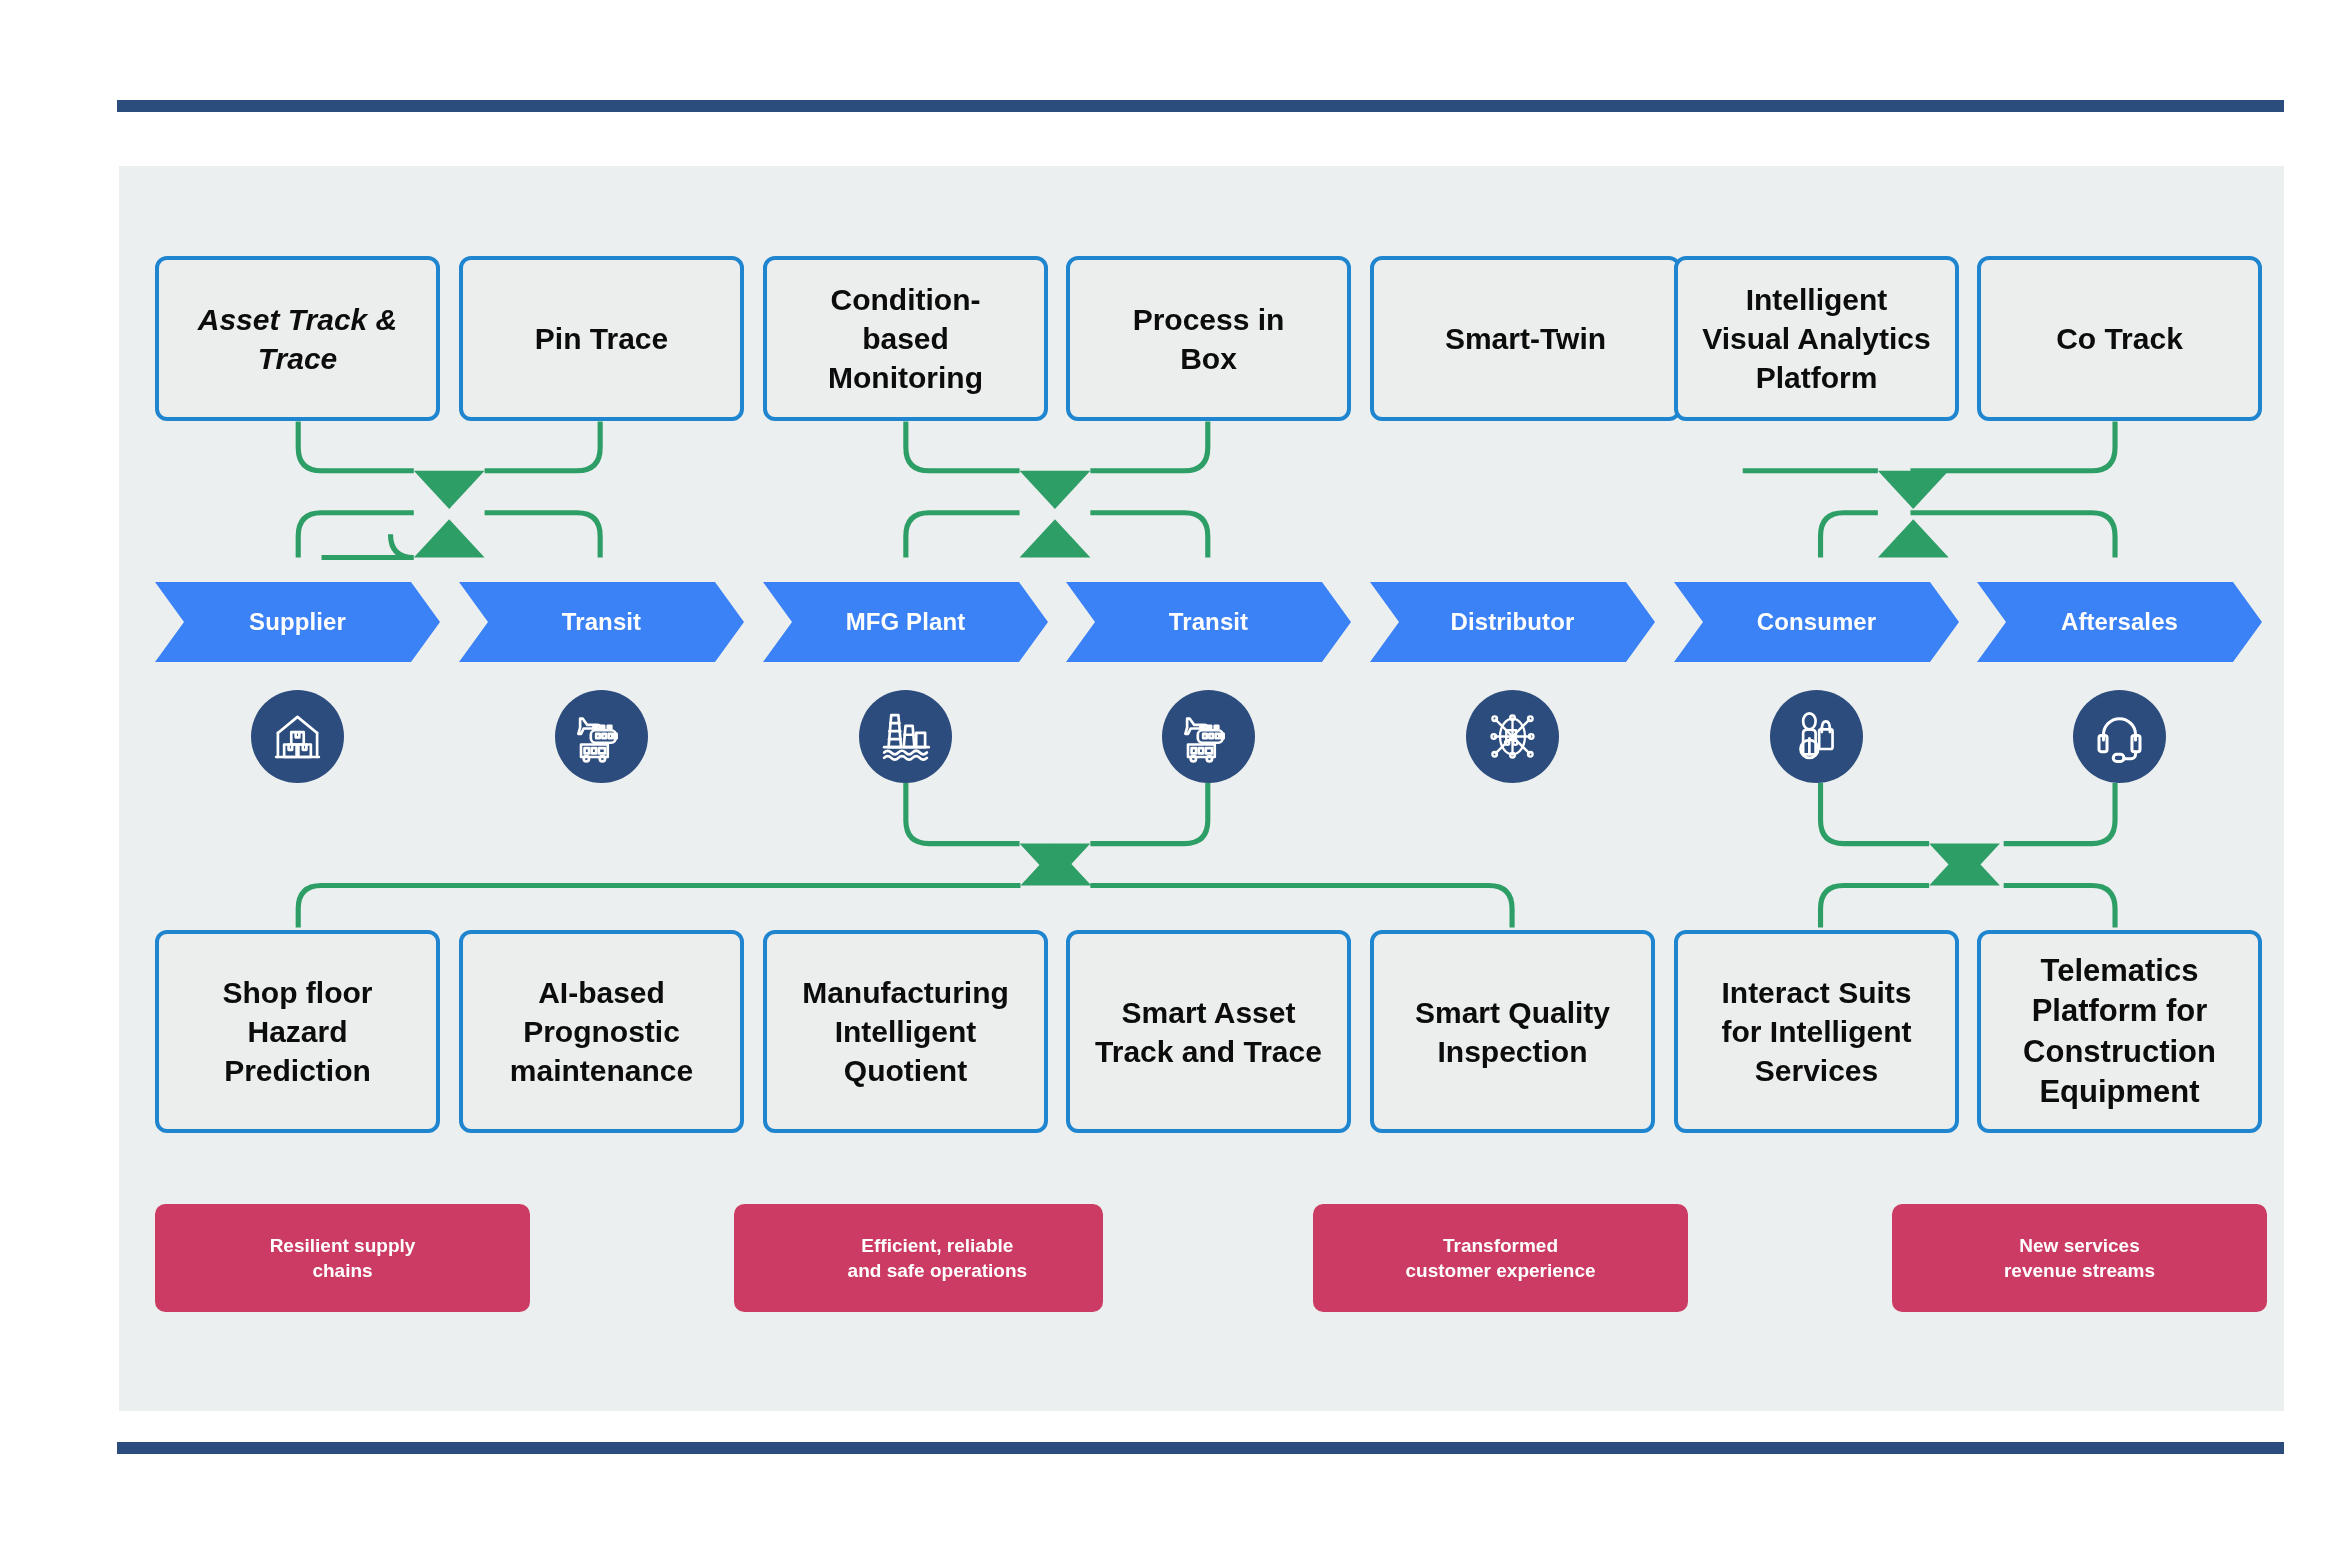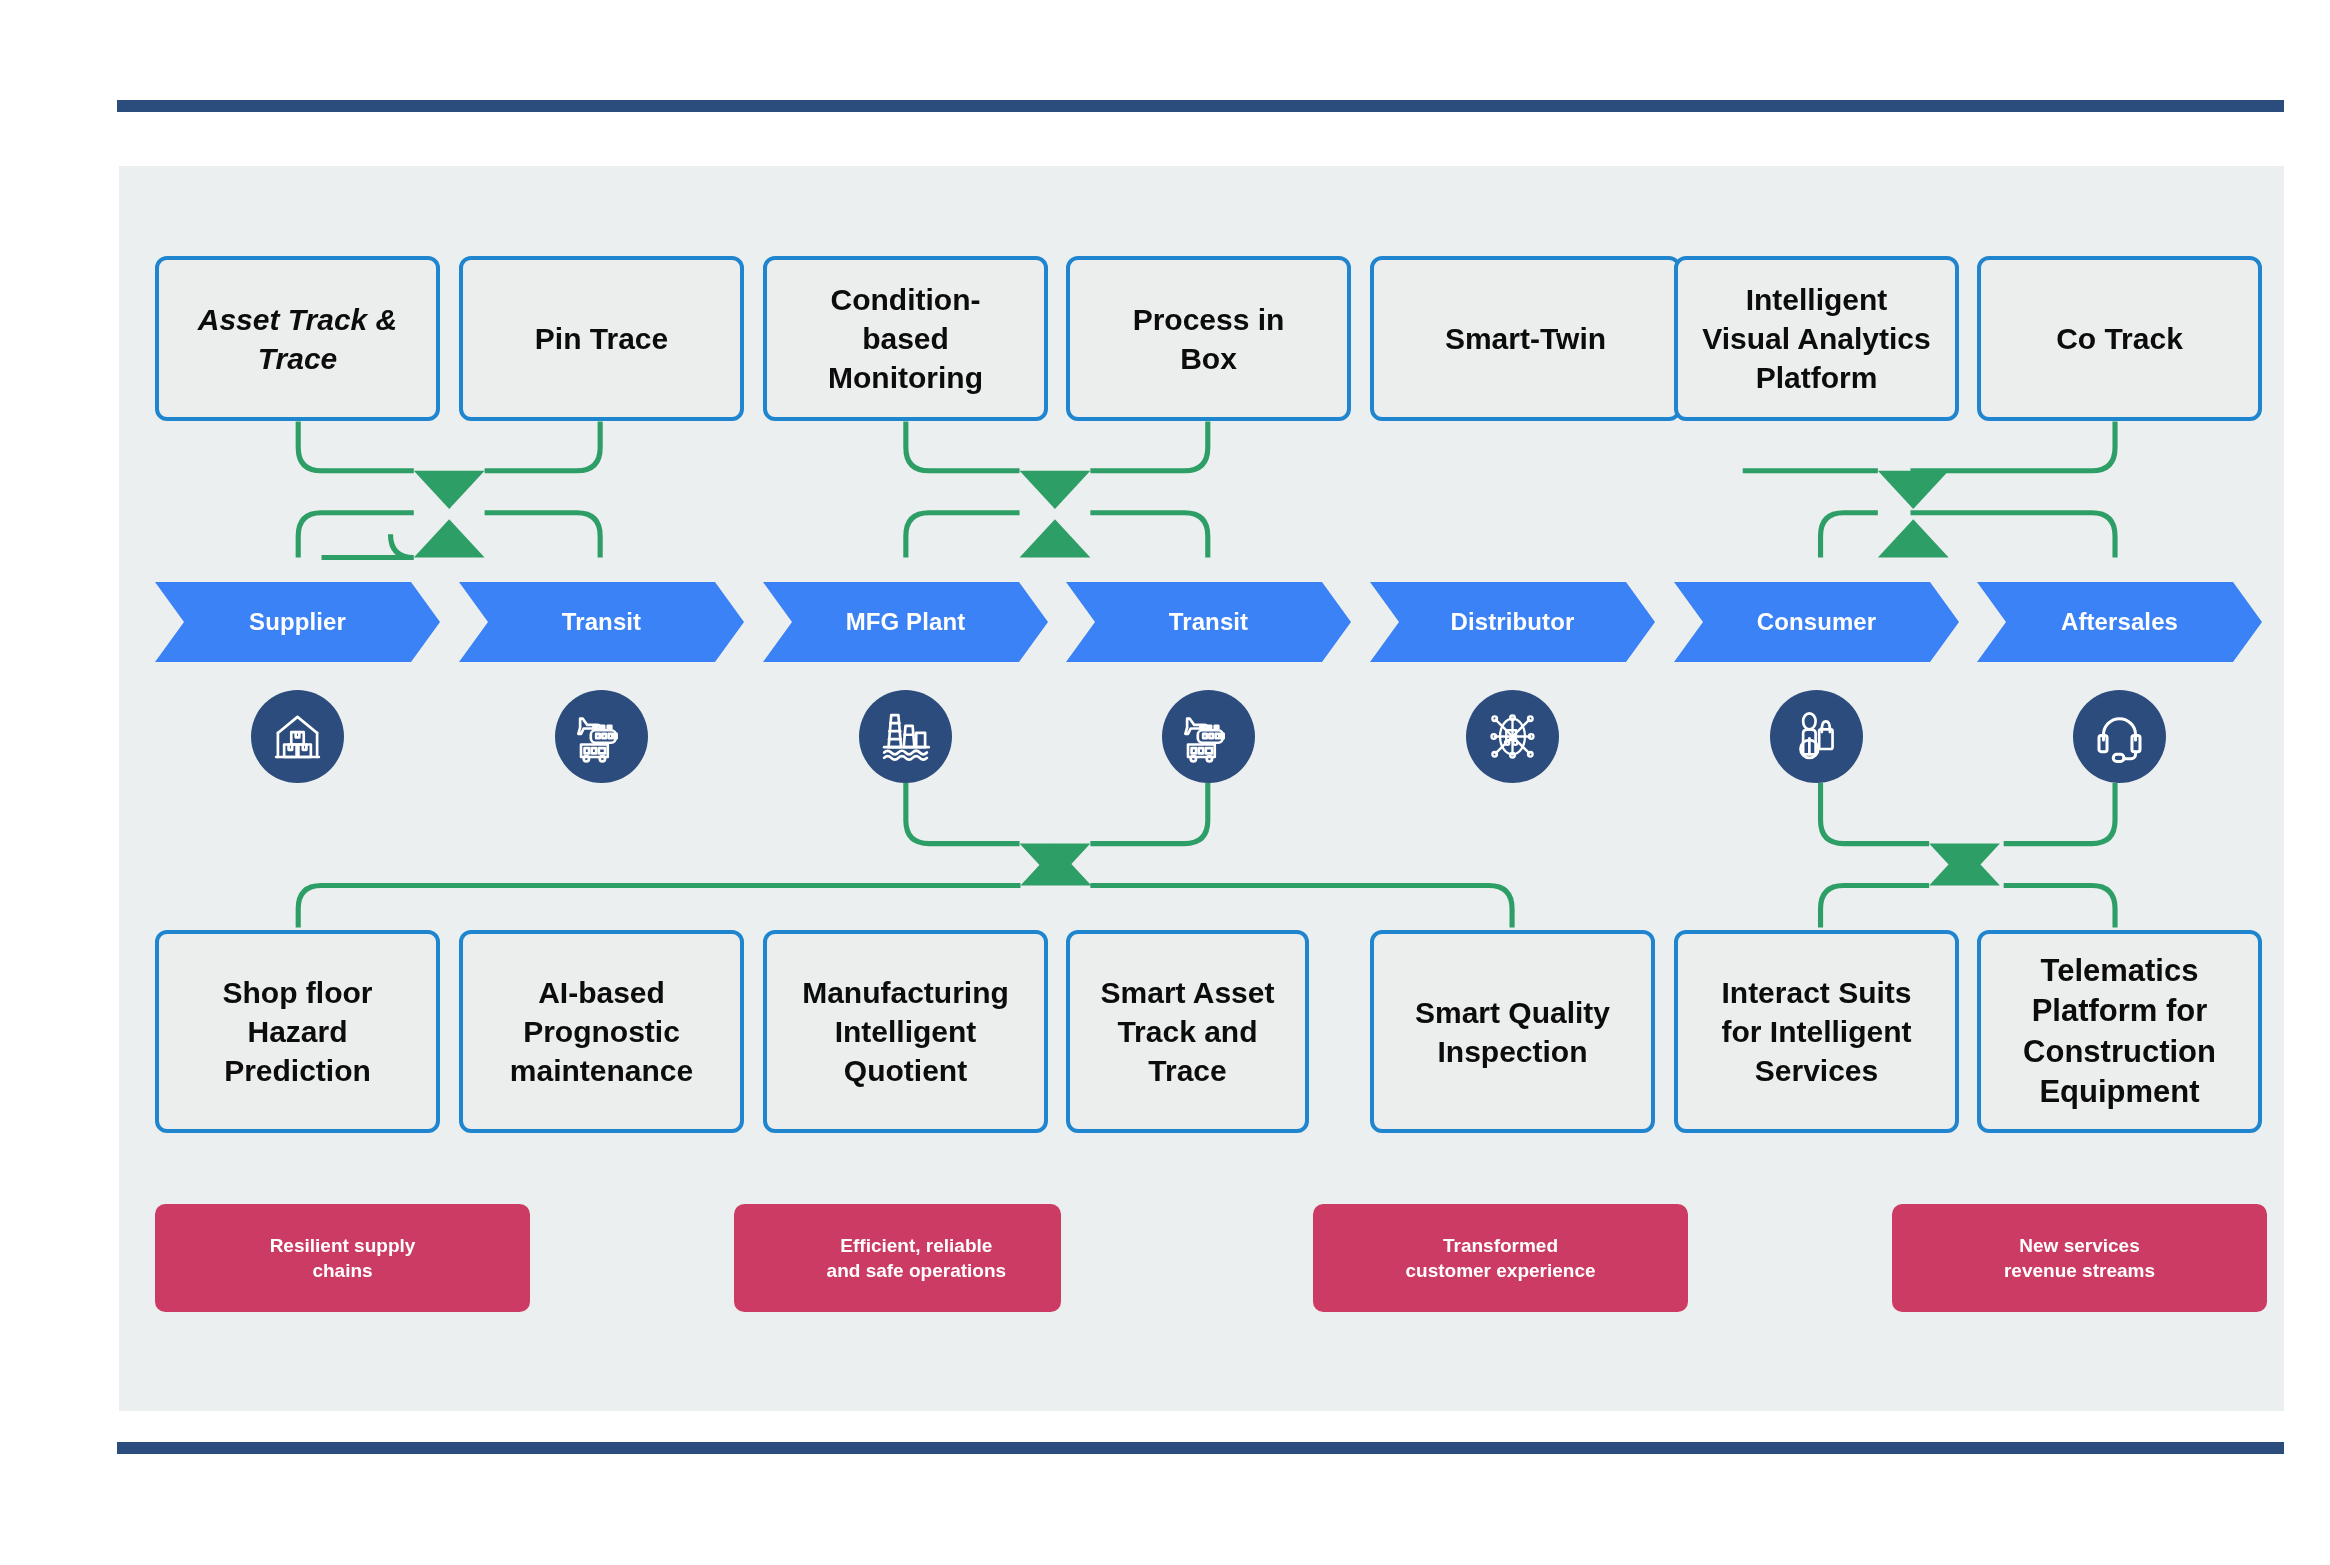--- a/index.html
+++ b/index.html
@@ -280,21 +280,21 @@
   <div class="node bot-node" style="left:459px;top:930px;width:285px;">
     <span class="lbl">AI-based
 Prognostic
 maintenance</span>
   </div>
   <div class="node bot-node" style="left:763px;top:930px;width:285px;">
     <span class="lbl">Manufacturing
 Intelligent
 Quotient</span>
   </div>
-  <div class="node bot-node" style="left:1066px;top:930px;width:243px;">
+  <div class="node bot-node" style="left:1066px;top:930px;width:285px;">
     <span class="lbl">Smart Asset
 Track and Trace</span>
   </div>
   <div class="node bot-node" style="left:1370px;top:930px;width:285px;">
     <span class="lbl">Smart Quality
 Inspection</span>
   </div>
   <div class="node bot-node" style="left:1674px;top:930px;width:285px;">
     <span class="lbl">Interact Suits
 for Intelligent
@@ -304,21 +304,21 @@
     <span class="lbl">Telematics
 Platform for
 Construction
 Equipment</span>
   </div>
 
   <div class="pill" style="left:155px;top:1204px;width:375px;">
     <span class="lbl">Resilient supply
 chains</span>
   </div>
-  <div class="pill" style="left:734px;top:1204px;width:327px;padding-left:48px;">
+  <div class="pill" style="left:734px;top:1204px;width:369px;padding-left:48px;">
     <span class="lbl">Efficient, reliable
 and safe operations</span>
   </div>
   <div class="pill" style="left:1313px;top:1204px;width:375px;">
     <span class="lbl">Transformed
 customer experience</span>
   </div>
   <div class="pill" style="left:1892px;top:1204px;width:375px;">
     <span class="lbl">New services
 revenue streams</span>

